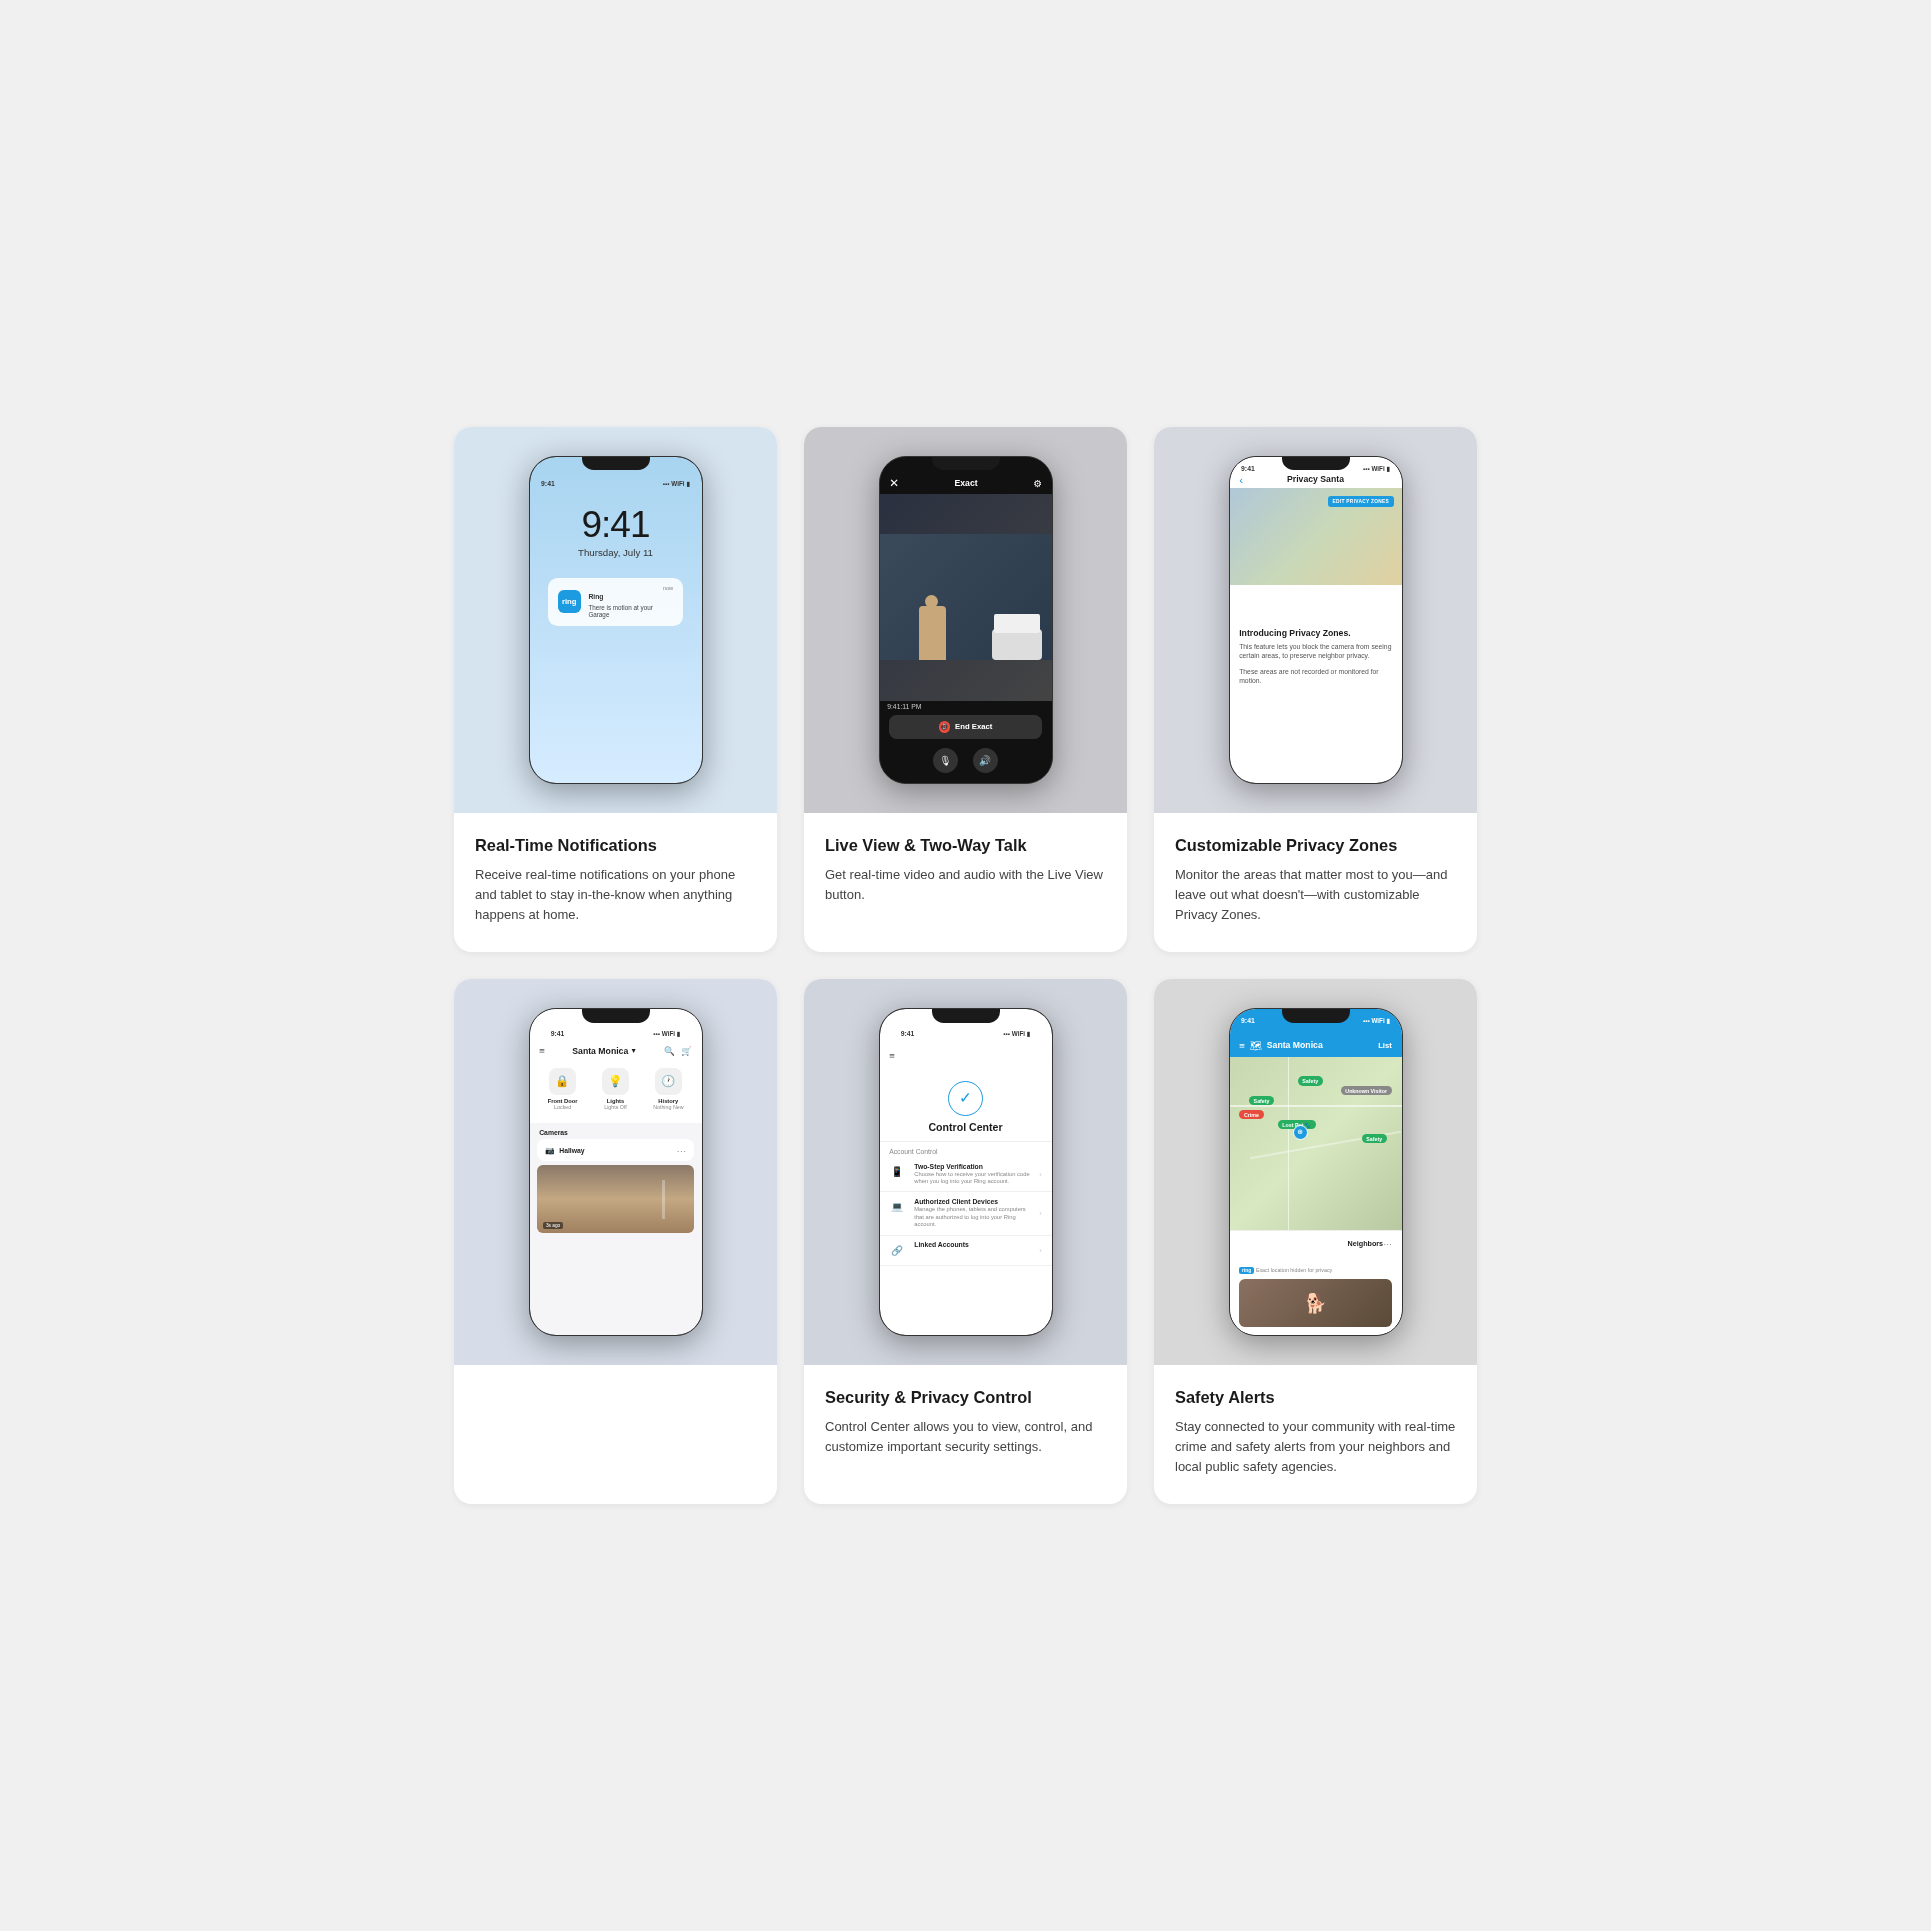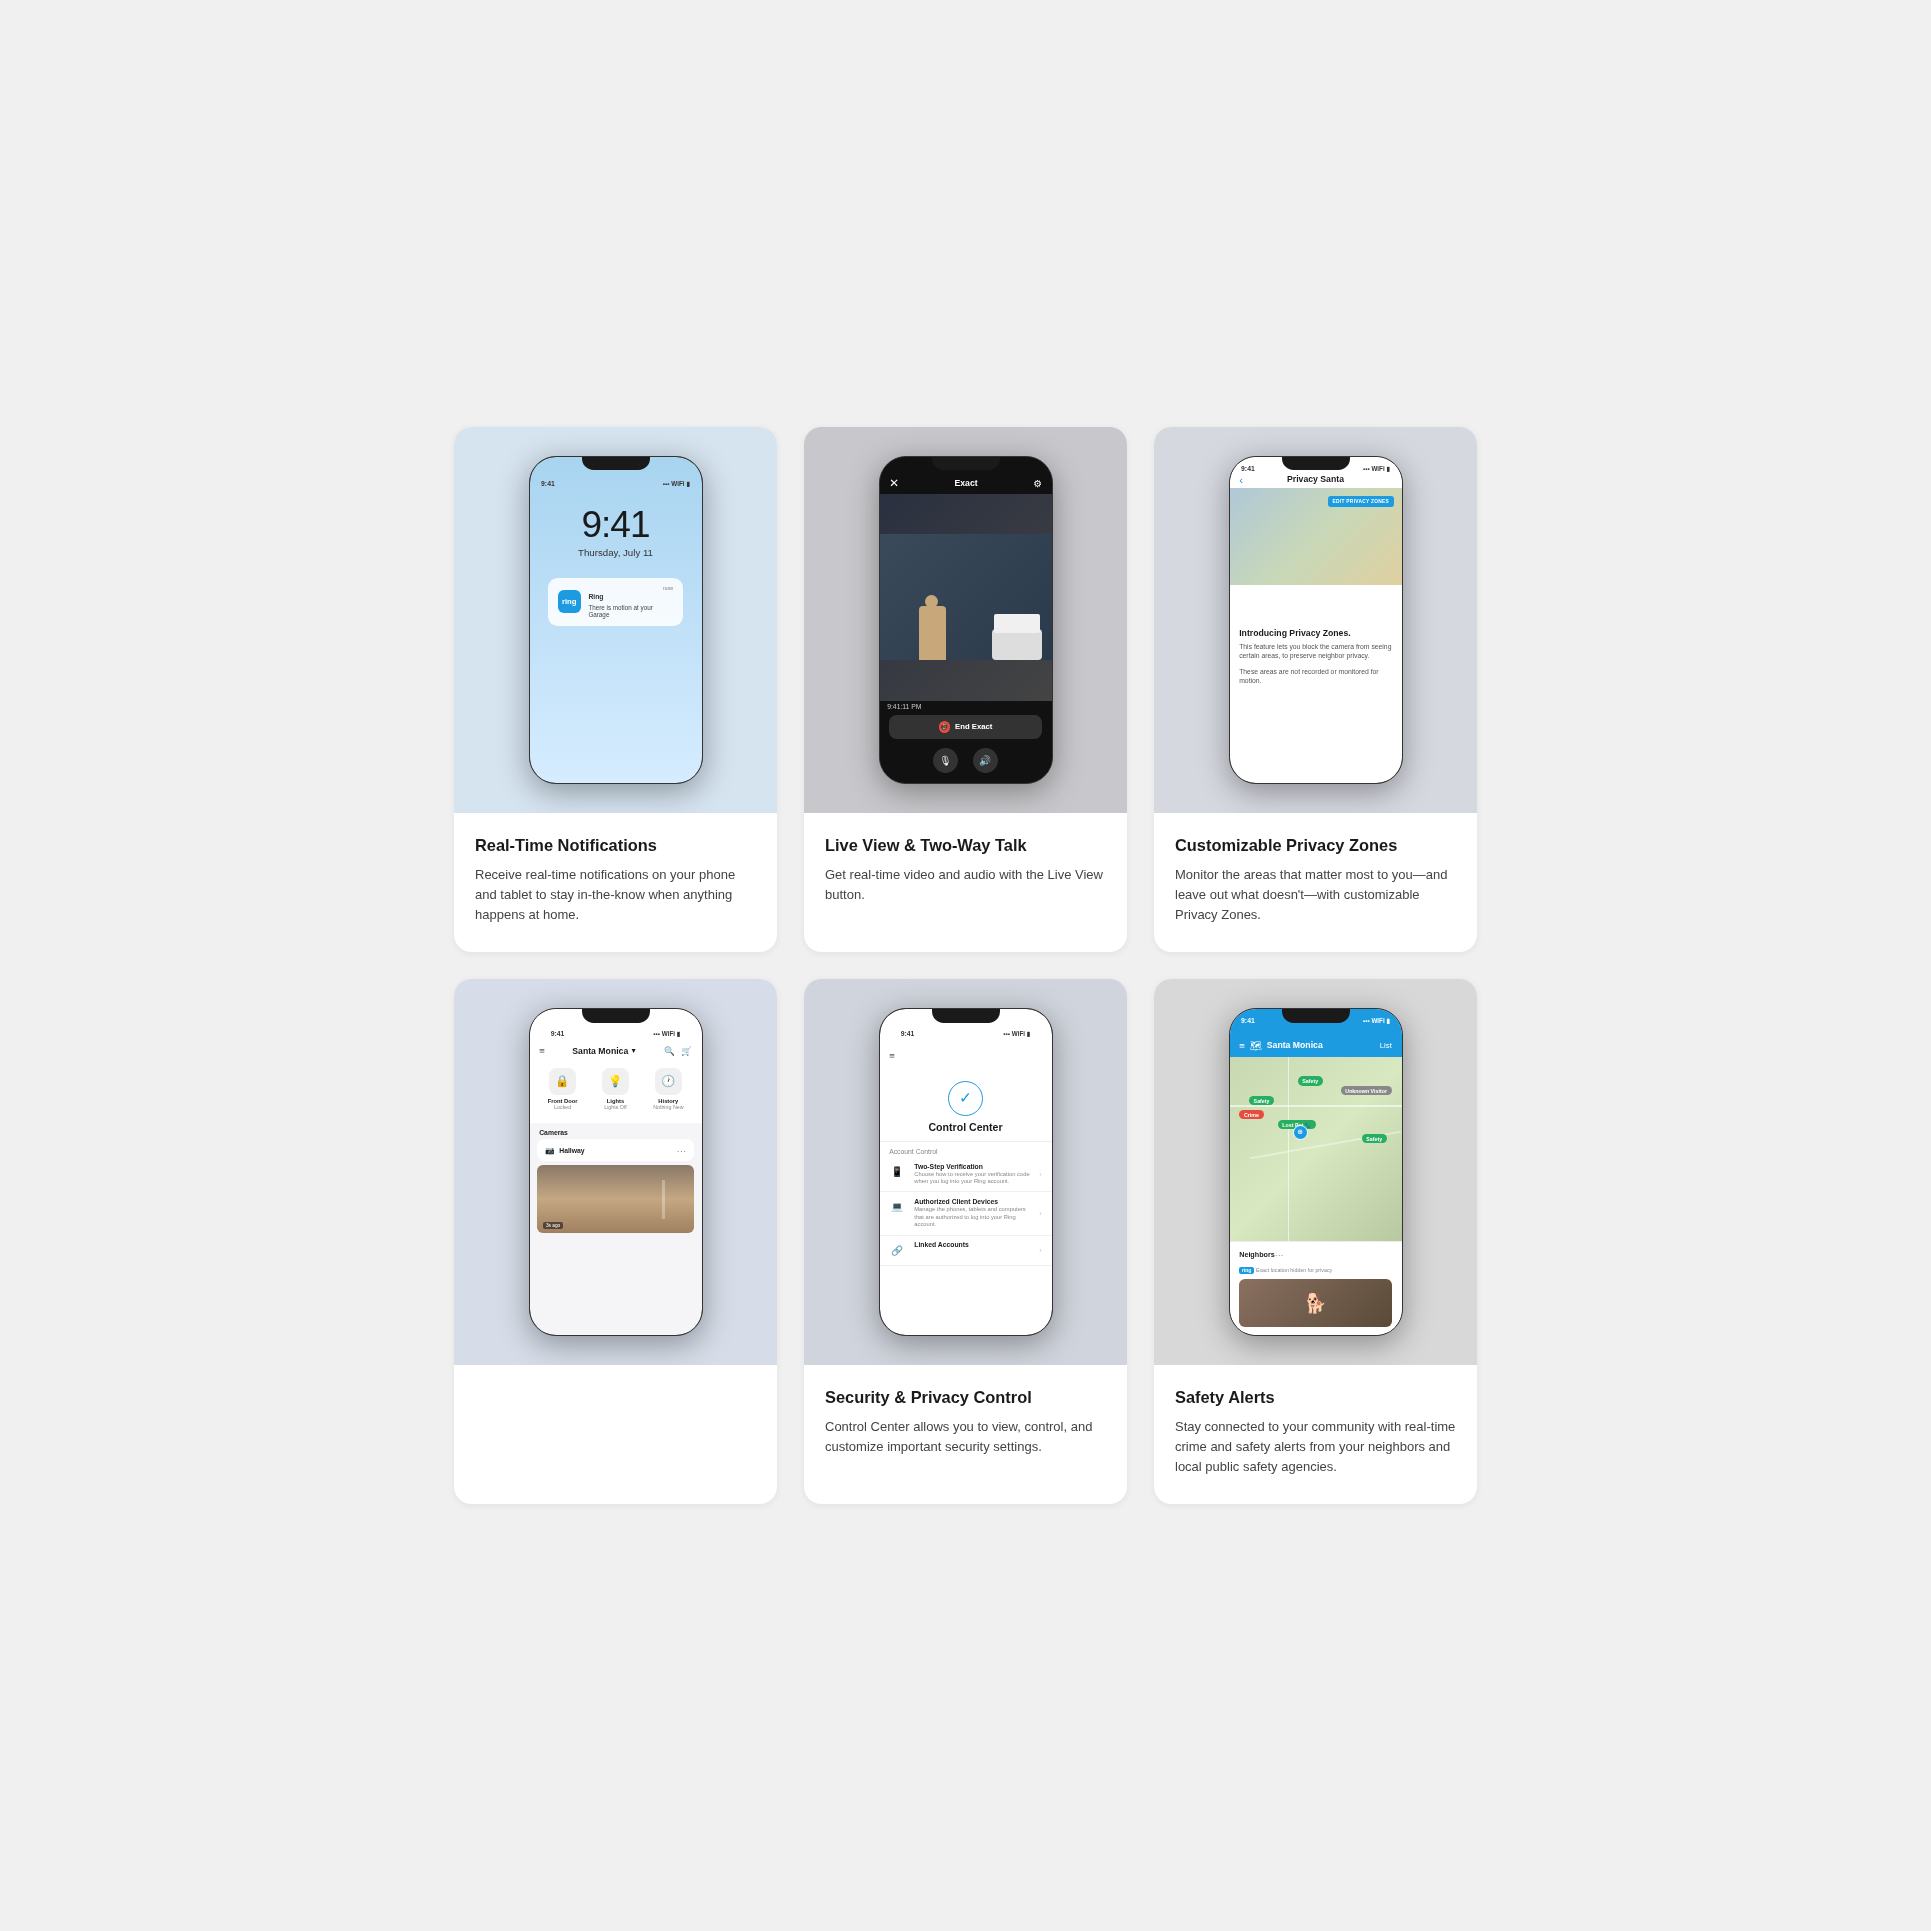--- a/index.html
+++ b/index.html
@@ -398,21 +398,21 @@
     .safety-top {
       background: #1c9be0;
       padding: 17.4px 9.7px 5.8px;
       display: flex;
       align-items: center;
       justify-content: space-between;
     }
     .safety-ham { color: #fff; font-size: 9.7px; }
     .safety-icon { color: #fff; font-size: 9.7px; }
     .safety-location { font-size: 8.7px; font-weight: 600; color: #fff; }
-    .safety-list-link { font-size: 7.7px; color: #fff; font-weight: 400; margin-left: 14px; }
+    .safety-list-link { font-size: 7.7px; color: #fff; font-weight: 700; margin-left: 14px; }
     .safety-map {
       flex: 1;
       background: linear-gradient(135deg, #c8d8b0, #d8e8c0);
       position: relative;
       overflow: hidden;
     }
     .safety-badge {
       position: absolute;
       padding: 1.9px 4.8px;
       border-radius: 7.7px;
@@ -423,23 +423,23 @@
     .badge-safety { background: #27ae60; }
     .badge-crime { background: #e74c3c; }
     .badge-unknown { background: #888; }
     .safety-neighbor {
       background: #fff;
       padding: 7.7px 9.7px;
       border-top: 1px solid #eee;
     }
     .safety-neighbor-header {
       display: flex;
-      justify-content: flex-start;
-      align-items: center;
-      margin-bottom: 7px;
+      justify-content: flex-end;
+      align-items: center;
+      margin-bottom: 18px;
     }
     .safety-neighbor-title { font-size: 7.2px; font-weight: 600; color: #1a1a1a; }
     .safety-neighbor-dots { font-size: 8.7px; color: #888; }
     .safety-privacy-note {
       font-size: 5.3px;
       color: #888;
       display: flex;
       align-items: center;
       gap: 1.9px;
       margin-bottom: 5.8px;

